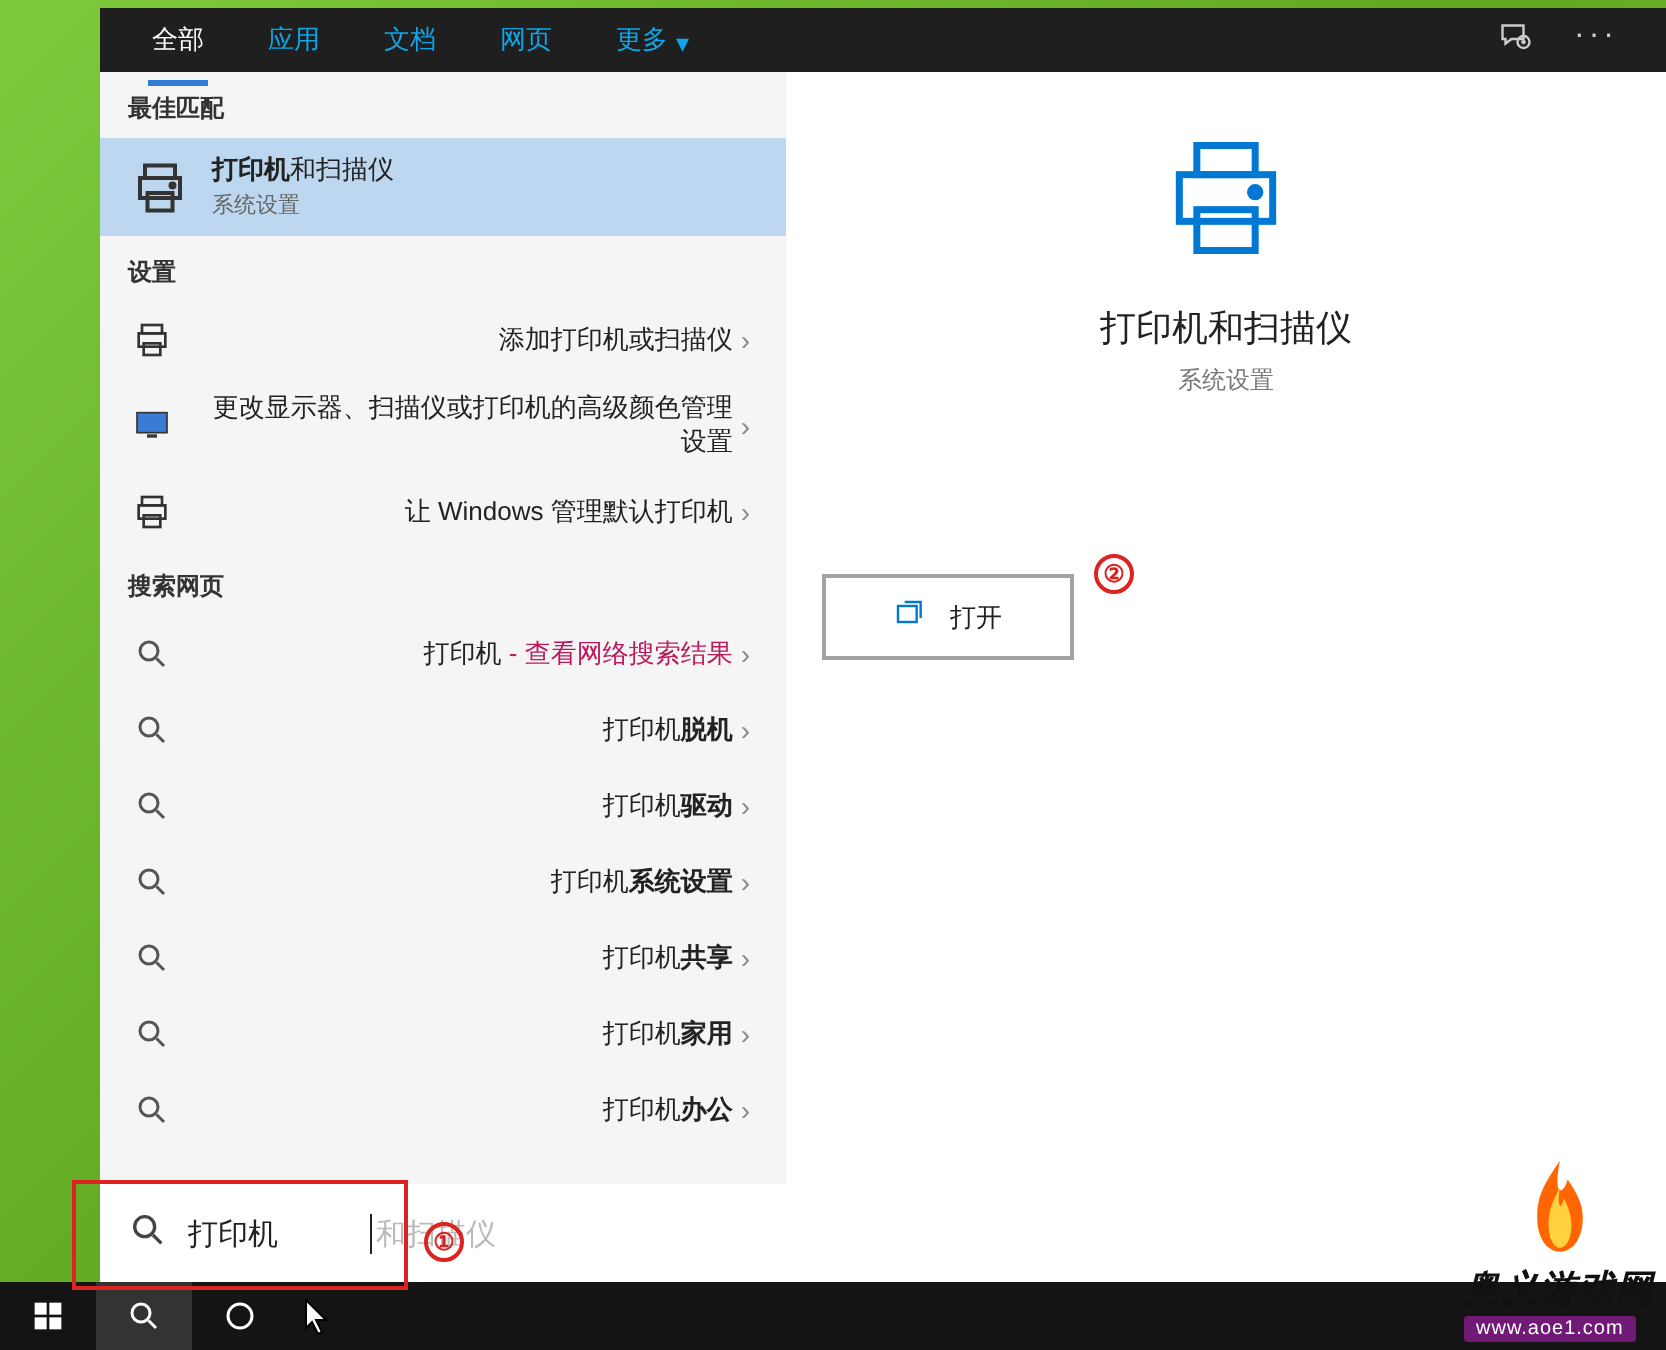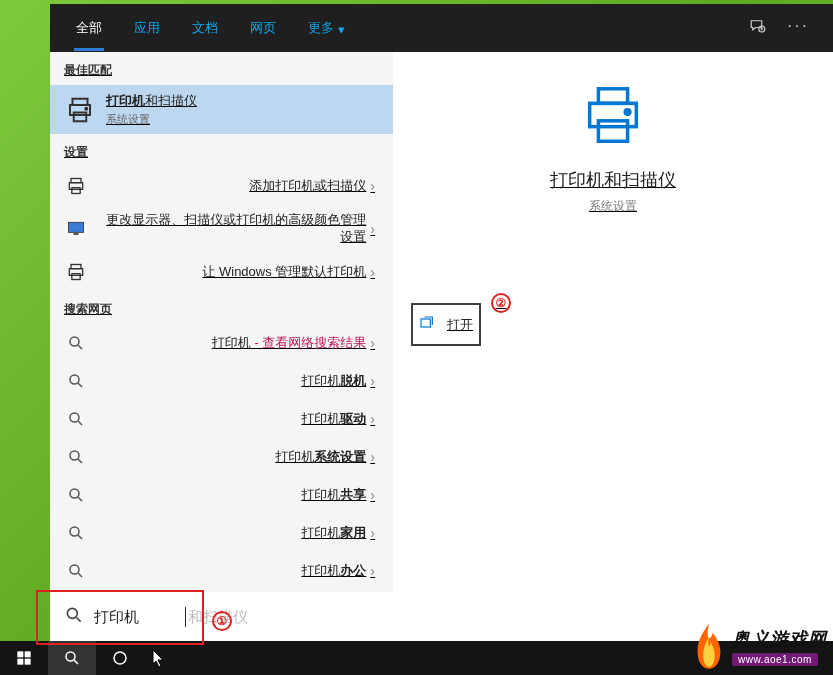--- a/index.html
+++ b/index.html
@@ -1,55 +1,55 @@
 <!DOCTYPE html>
 <html><head>
   <meta charset="utf-8">
   <style>
     * { margin: 0; padding: 0; box-sizing: border-box; font-family: "Microsoft YaHei", "Segoe UI", sans-serif; }
     body { width: 833px; height: 675px; background: linear-gradient(135deg, #7fc93d 0%, #5fa820 50%, #a8e063 100%); position: relative; overflow: hidden; }
     .search-panel { position: absolute; left: 50px; top: 4px; width: 783px; height: 638px; background: #1f1f1f; display: flex; flex-direction: column; }
-    .tabs { display: flex; align-items: center; height: 48px; background: #1f1f1f; padding: 0 10px; }
+    .tabs { display: flex; align-items: center; height: 32px; background: #1f1f1f; padding: 0 10px; }
     .tab { padding: 14px 16px; color: #0ea5e9; font-size: 13px; cursor: pointer; position: relative; }
     .tab.active { color: #fff; }
     .tab.active::after { content: ''; position: absolute; bottom: 0; left: 14px; right: 14px; height: 3px; background: #2e7cd6; }
     .tab-more { display: flex; align-items: flex-end; gap: 4px; }
     .tabs-right { margin-left: auto; display: flex; gap: 20px; padding-right: 14px; }
     .tab-icon { color: #ccc; cursor: pointer; font-size: 16px; }
     .dots { letter-spacing: 2px; }
-    .content { display: flex; flex: 1; overflow: hidden; text-decoration: underline; }
+    .content { display: flex; flex: 1; overflow: hidden; }
     .left { width: 343px; background: #f5f5f5; overflow-y: auto; display: flex; flex-direction: column; }
     .right { flex: 1; background: #fff; padding: 18px 18px; position: relative; }
     .section-header { padding: 10px 14px 6px; font-size: 12px; font-weight: bold; color: #333; }
     .result { display: flex; align-items: center; padding: 8px 14px; cursor: pointer; position: relative; }
     .result.selected { background: #bcd7ef; }
     .result-icon { width: 32px; height: 32px; display: flex; align-items: center; justify-content: center; margin-right: 10px; flex-shrink: 0; }
     .result-body { flex: 1; min-width: 0; line-height: 1.3; }
     .result-title { font-size: 13px; color: #222; }
     .result-sub { font-size: 11px; color: #666; margin-top: 2px; }
     .result-chevron { color: #888; font-size: 14px; padding: 0 4px; }
     .small-row { padding: 7px 14px; text-align: right; }
     .small-row .result-icon { width: 24px; height: 24px; margin-right: 10px; }
     .thin { color: #be185d; font-weight: normal; }
     .preview-icon { display: flex; justify-content: center; margin-top: 10px; }
     .preview-title { text-align: center; font-size: 18px; color: #222; margin-top: 18px; }
     .preview-sub { text-align: center; font-size: 12px; color: #777; margin-top: 6px; }
-    .preview-action { margin-top: 44px; display: inline-flex; align-items: center; gap: 12px; padding: 10px 6px; border: 2px solid #404040; color: #222; font-size: 13px; cursor: pointer; }
+    .preview-action { margin-top: 44px; display: inline-flex; align-items: center; gap: 12px; padding: 10px 34px; border: 2px solid #a3a3a3; color: #222; font-size: 13px; cursor: pointer; }
     .preview-action-wrap { display: flex; align-items: center; gap: 10px; margin-top: 44px; }
     .anno-circle { width: 20px; height: 20px; border: 2px solid #d22; border-radius: 50%; display: flex; align-items: center; justify-content: center; color: #d22; font-size: 12px; font-weight: bold; }
     .search-row { position: absolute; left: 50px; bottom: 33px; width: 584px; height: 50px; background: #fff; display: flex; align-items: center; padding: 0 14px; }
     .search-row-outline { position: absolute; left: 36px; bottom: 30px; width: 168px; height: 55px; border: 2px solid #d22; pointer-events: none; z-index: 5; }
     .search-input-icon { color: #444; margin-right: 10px; }
     .search-input { border: none; outline: none; font-size: 15px; flex: 1; color: #222; background: transparent; }
     .search-input::placeholder { color: #bbb; }
     .anno1 { position: absolute; left: 212px; bottom: 44px; z-index: 6; }
     .taskbar { position: absolute; left: 0; bottom: 0; width: 833px; height: 34px; background: #141414; display: flex; align-items: center; }
     .taskbar-btn { width: 48px; height: 34px; display: flex; align-items: center; justify-content: center; color: #fff; cursor: pointer; }
     .taskbar-btn.active { background: #333; }
-    .watermark { position: absolute; right: 6px; bottom: 4px; z-index: 10; display: flex; align-items: center; gap: 4px; }
+    .watermark { position: absolute; right: 6px; bottom: 4px; z-index: 10; display: flex; align-items: center; gap: 4px; flex-direction: column; }
     .wm-flame { width: 38px; height: 50px; }
     .wm-text { display: flex; flex-direction: column; align-items: flex-start; }
     .wm-cn { font-size: 18px; font-weight: bold; color: #111; font-style: italic; letter-spacing: 1px; }
     .wm-url { font-size: 10px; background: #701a75; color: #fff; padding: 1px 6px; border-radius: 2px; margin-top: 2px; letter-spacing: 0.5px; }
     .cursor { position: absolute; pointer-events: none; z-index: 20; }
   </style>
 </head>
 <body>
 
 <div class="search-panel">

